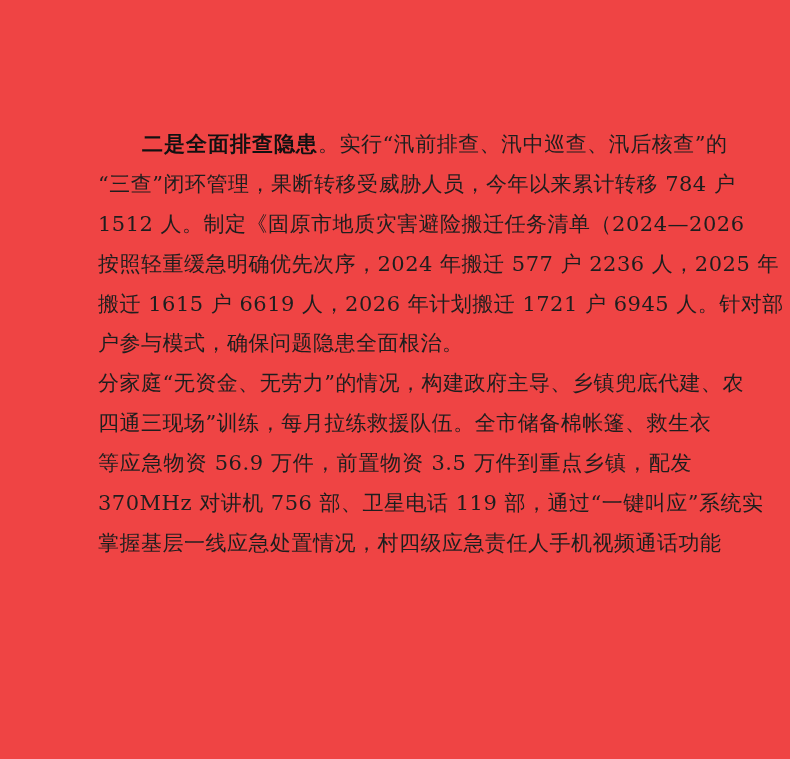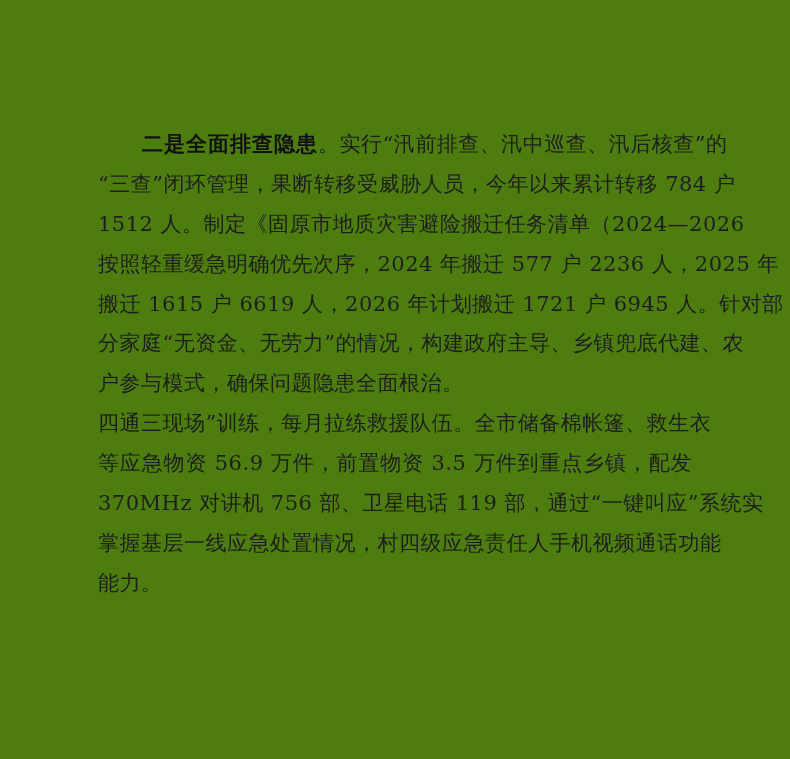--- a/index.html
+++ b/index.html
@@ -12,21 +12,21 @@
       height: 759px;
       position: relative;
       overflow: hidden;
     }
     .page {
       position: absolute;
       left: 0;
       top: 0;
       width: 790px;
       height: 759px;
-      background: #4d7c0f;
+      background: #ef4444;
     }
     .text-block {
       position: absolute;
       left: 98px;
       top: 125px;
       width: 594px;
     }
     .line {
       height: 39.9px;
       line-height: 39.9px;
@@ -55,23 +55,22 @@
 <body>
 
 <div class="page">
   <div class="text-block">
 
     <div class="line indent"><span class="bold">二是全面排查隐患</span><span>。实行“汛前排查、汛中巡查、汛后核查”的</span></div>
     <div class="line">“三查”闭环管理，果断转移受威胁人员，今年以来累计转移 784 户</div>
     <div class="line">1512 人。制定《固原市地质灾害避险搬迁任务清单（2024—2026</div>
     <div class="line">按照轻重缓急明确优先次序，2024 年搬迁 577 户 2236 人，2025 年</div>
     <div class="line">搬迁 1615 户 6619 人，2026 年计划搬迁 1721 户 6945 人。针对部</div>
+    <div class="line last">户参与模式，确保问题隐患全面根治。</div>
     <div class="line">分家庭“无资金、无劳力”的情况，构建政府主导、乡镇兜底代建、农</div>
-    <div class="line last">户参与模式，确保问题隐患全面根治。</div>
 
     <div class="line">四通三现场”训练，每月拉练救援队伍。全市储备棉帐篷、救生衣</div>
     <div class="line">等应急物资 56.9 万件，前置物资 3.5 万件到重点乡镇，配发</div>
     <div class="line">370MHz 对讲机 756 部、卫星电话 119 部，通过“一键叫应”系统实</div>
     <div class="line">掌握基层一线应急处置情况，村四级应急责任人手机视频通话功能</div>
-    <div class="line last">能力。</div>
 
   </div>
 </div>
 
 </body></html>

